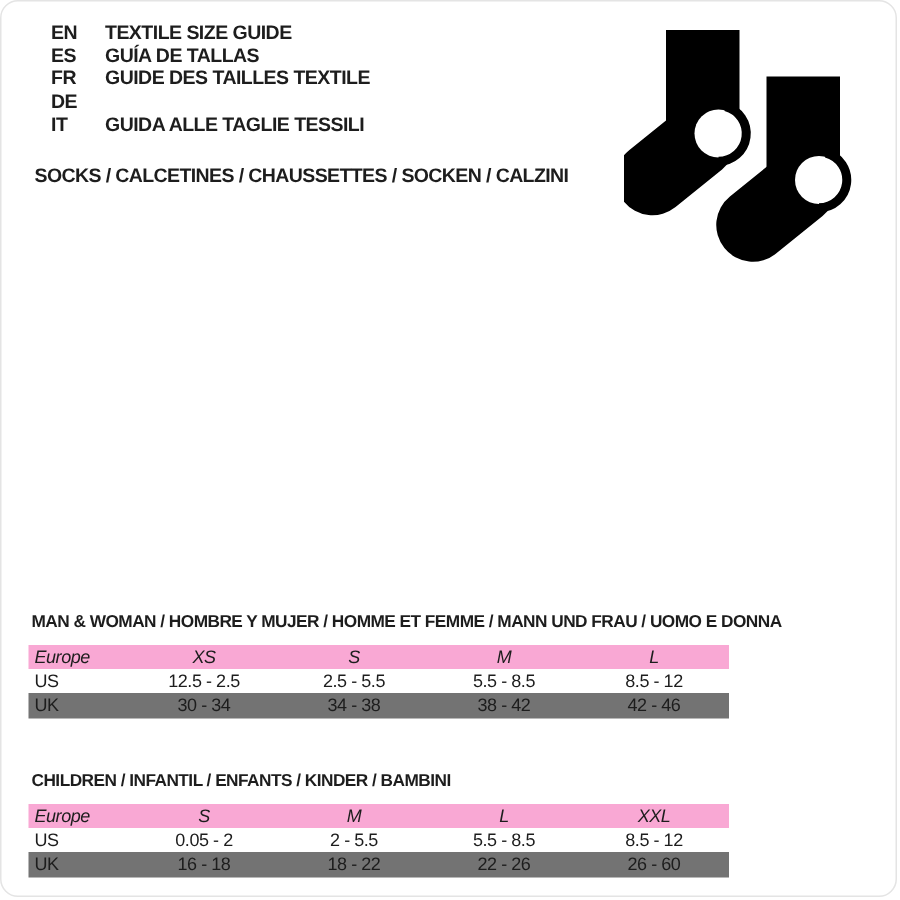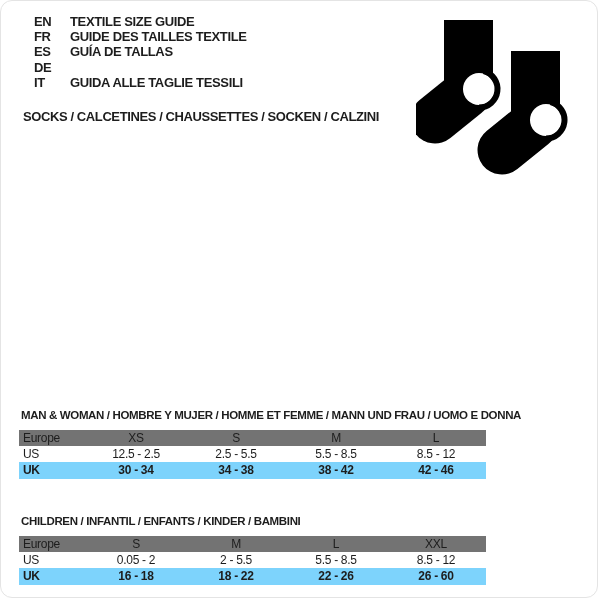--- a/index.html
+++ b/index.html
@@ -39,42 +39,42 @@
   
   .table-block{position:absolute;left:18px;width:467px;}
   .tb-adults{top:408px;}
   .tb-children{top:514px;}
   .t-title{
     margin:0 12px 0 2px;font-size:11.5px;font-weight:700;
     letter-spacing:-0.35px;line-height:12px;white-space:nowrap;
   }
   .t-grid{margin-top:9px;}
   .t-row{display:flex;align-items:center;height:16.2px;font-size:12px;letter-spacing:-0.3px;}
-  .t-head{background:#737373;}
-  .t-alt{background:#7dd3fc;font-weight:bold;}
+  .t-head{background:#f9a8d4;font-style:italic;}
+  .t-alt{background:#737373;}
   .c0{width:67px;padding-left:4px;box-sizing:border-box;text-align:left;}
   .c{width:100px;text-align:center;}
 </style>
 </head>
 <body>
 
 <div class="sheet">
 
   <div class="lang-block">
     <div class="lang-row">
       <span class="lang-code">EN</span>
       <span class="lang-label">TEXTILE SIZE GUIDE</span>
     </div>
     <div class="lang-row">
+      <span class="lang-code">ES</span>
+      <span class="lang-label">GUÍA DE TALLAS</span>
+    </div>
+    <div class="lang-row">
       <span class="lang-code">FR</span>
       <span class="lang-label">GUIDE DES TAILLES TEXTILE</span>
-    </div>
-    <div class="lang-row">
-      <span class="lang-code">ES</span>
-      <span class="lang-label">GUÍA DE TALLAS</span>
     </div>
     <div class="lang-row">
       <span class="lang-code">DE</span>
     </div>
     <div class="lang-row">
       <span class="lang-code">IT</span>
       <span class="lang-label">GUIDA ALLE TAGLIE TESSILI</span>
     </div>
   </div>
 

